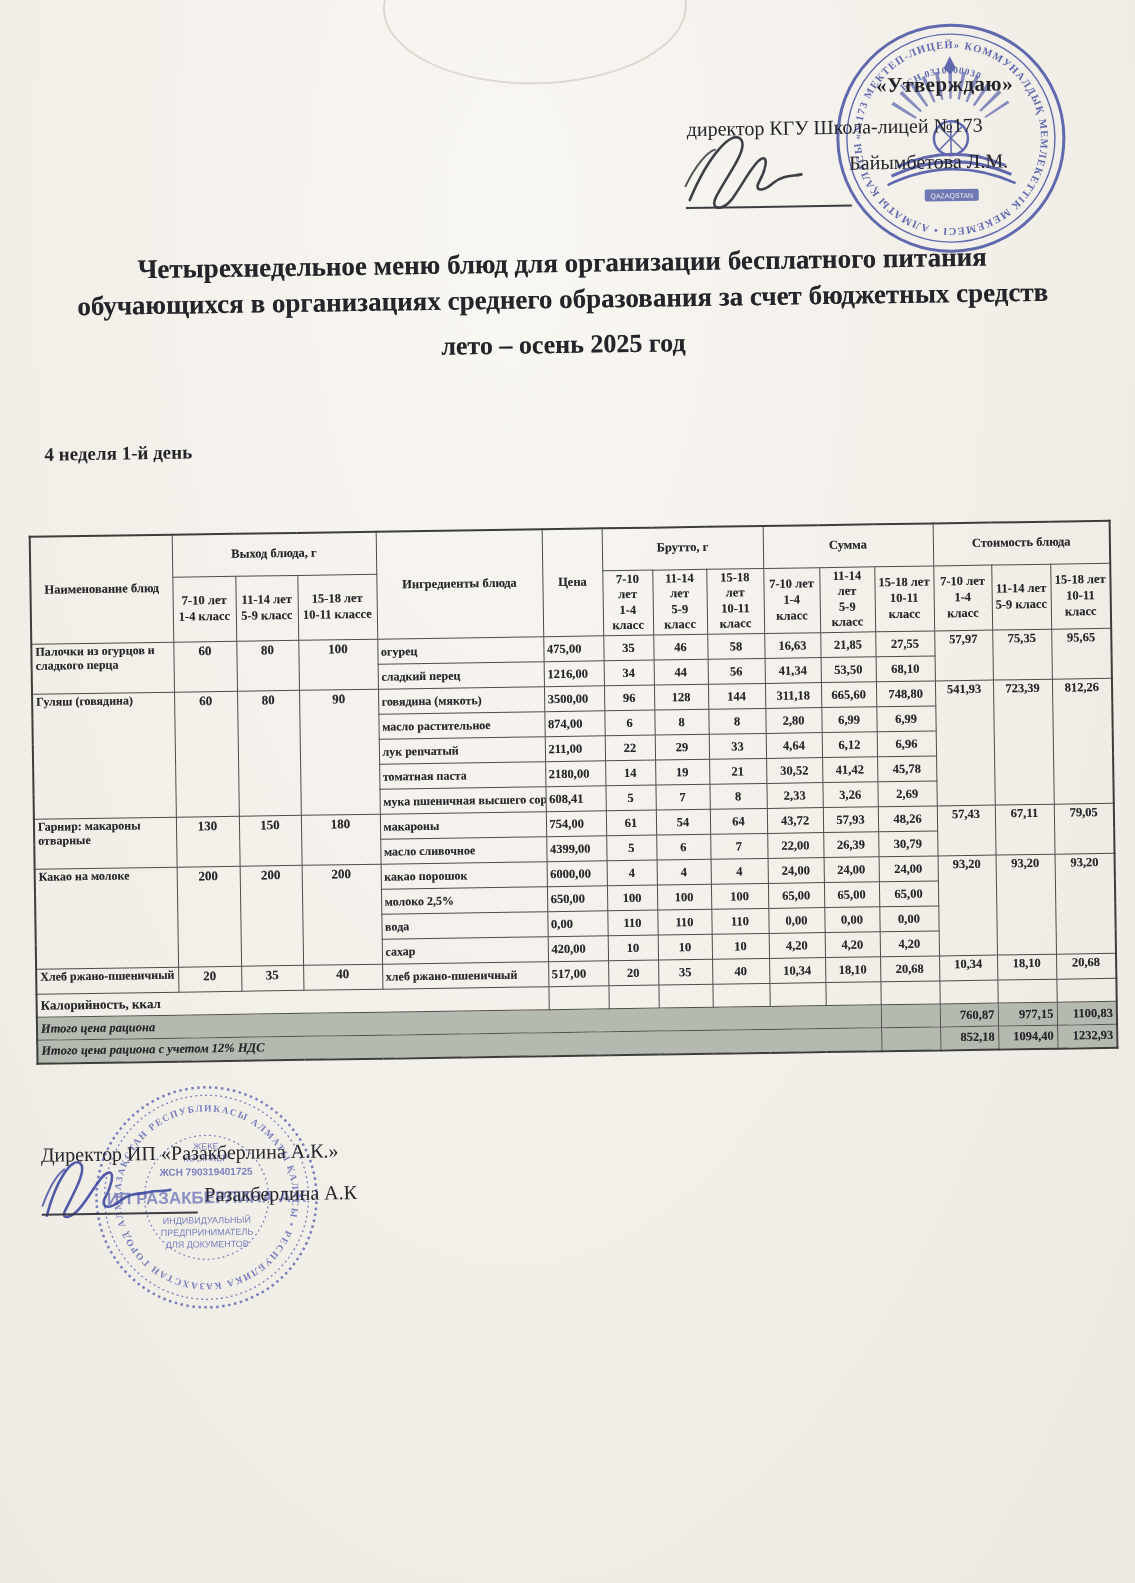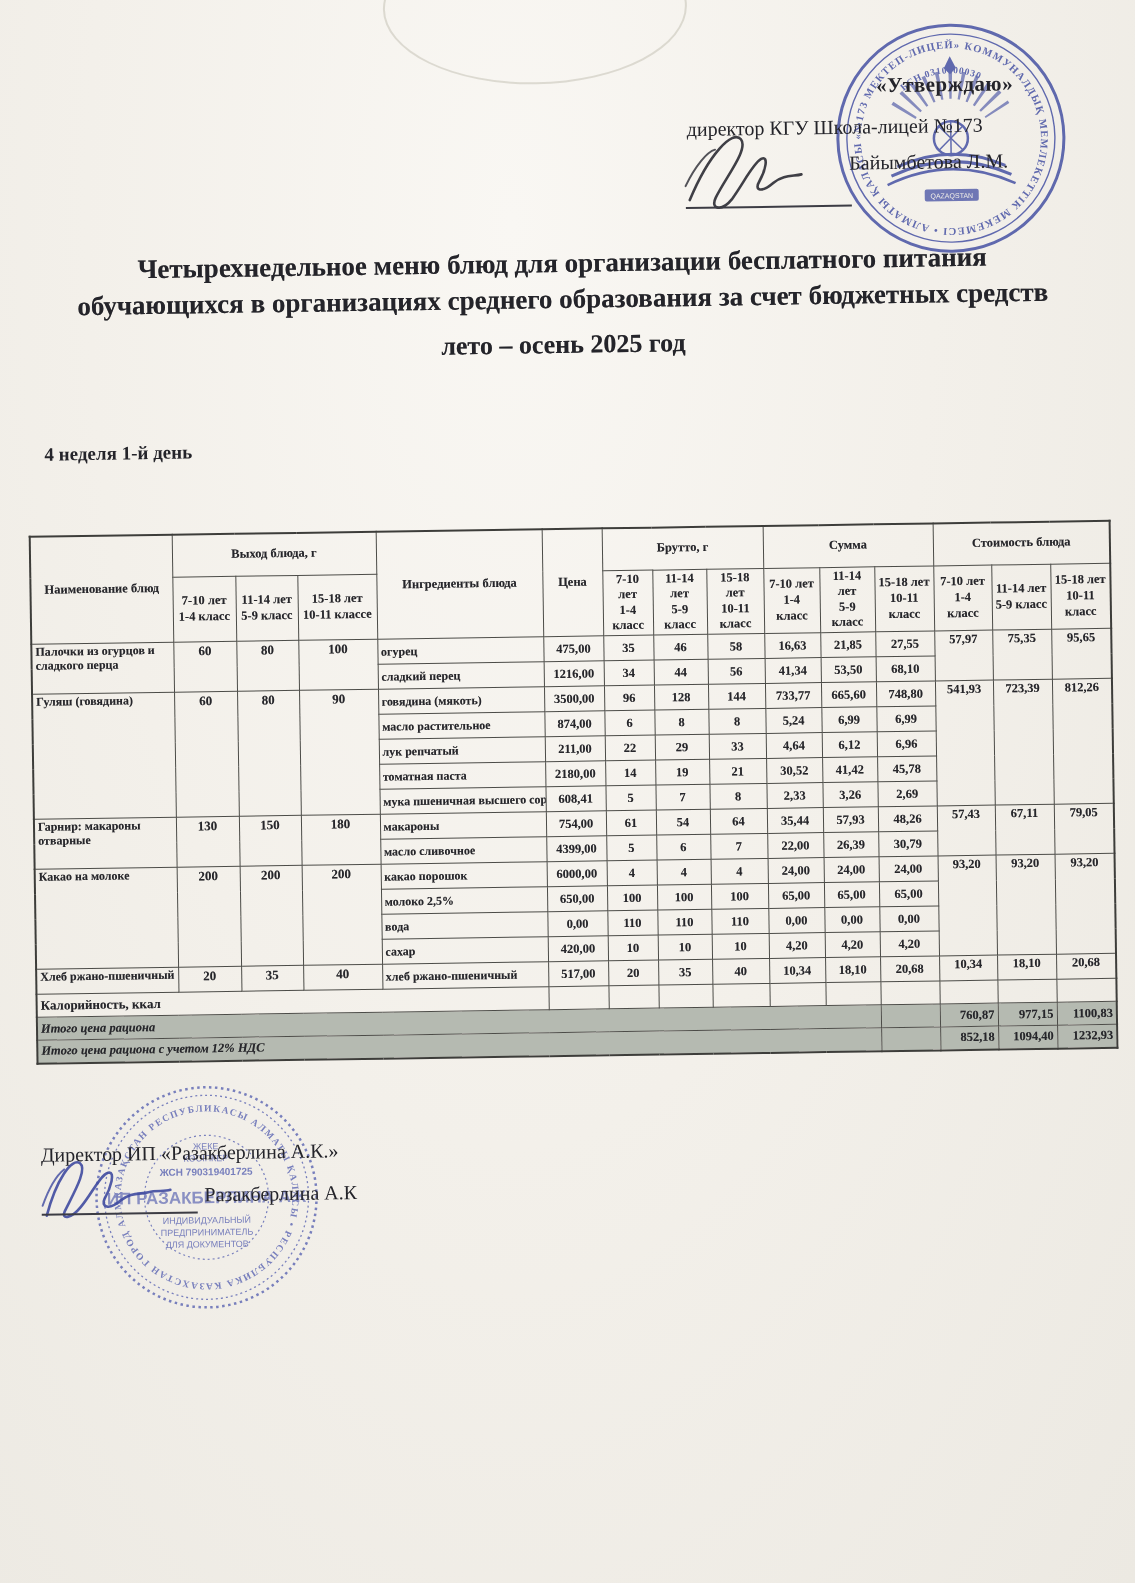--- a/index.html
+++ b/index.html
@@ -49,21 +49,21 @@
   table.menu{border:2px solid #3d3d3a;}
   table.menu th{font-size:12.5px;line-height:1.25;}
   tr.hr1{height:42px;}
   tr.hr2{height:62px;}
   tr.body-row{height:25px;}
   tr.cal-row{height:23px;}
   tr.total-row{height:23px;}
   td.dish{text-align:left;vertical-align:top;line-height:1.15;font-size:12px;}
   td.out{text-align:center;vertical-align:top;padding-top:4px;font-size:13px;}
   td.ing{text-align:left;font-size:12px;white-space:nowrap;}
-  td.price{text-align:center;font-size:12.5px;}
+  td.price{text-align:left;font-size:12.5px;}
   td.num{text-align:center;font-size:12.5px;}
   td.cost{text-align:center;vertical-align:top;padding-top:6px;font-size:12.5px;}
   td.cal-label{text-align:left;font-size:13px;}
   tr.total-row td{background:#b5bab1;}
   td.total-label{font-style:italic;text-align:left;font-size:12.5px;}
   td.total-val{text-align:right;font-size:12.5px;}
   
   .stamp-bottom{position:absolute;left:78px;top:1072px;width:240px;height:240px;opacity:.8;}
   .sigline-bottom{position:absolute;left:33px;top:1136px;font-size:20px;z-index:3;white-space:nowrap;}
   .sig-bottom{position:absolute;left:28px;top:1146px;width:175px;height:75px;z-index:4;}
@@ -195,34 +195,34 @@
           <tr class="body-row">
             <td class="dish" rowspan="5">Гуляш (говядина)</td>
             <td class="out" rowspan="5">60</td>
             <td class="out" rowspan="5">80</td>
             <td class="out" rowspan="5">90</td>
             <td class="ing">говядина (мякоть)</td>
             <td class="price">3500,00</td>
             <td class="num">96</td>
             <td class="num">128</td>
             <td class="num">144</td>
-            <td class="num">733,77</td>
+            <td class="num">311,18</td>
             <td class="num">665,60</td>
             <td class="num">748,80</td>
             <td class="cost" rowspan="5">541,93</td>
             <td class="cost" rowspan="5">723,39</td>
             <td class="cost" rowspan="5">812,26</td>
           </tr>
           <tr class="body-row">
             <td class="ing">масло растительное</td>
             <td class="price">874,00</td>
             <td class="num">6</td>
             <td class="num">8</td>
             <td class="num">8</td>
-            <td class="num">5,24</td>
+            <td class="num">2,80</td>
             <td class="num">6,99</td>
             <td class="num">6,99</td>
           </tr>
           <tr class="body-row">
             <td class="ing">лук репчатый</td>
             <td class="price">211,00</td>
             <td class="num">22</td>
             <td class="num">29</td>
             <td class="num">33</td>
             <td class="num">4,64</td>
@@ -252,21 +252,21 @@
           <tr class="body-row">
             <td class="dish" rowspan="2">Гарнир: макароны отварные</td>
             <td class="out" rowspan="2">130</td>
             <td class="out" rowspan="2">150</td>
             <td class="out" rowspan="2">180</td>
             <td class="ing">макароны</td>
             <td class="price">754,00</td>
             <td class="num">61</td>
             <td class="num">54</td>
             <td class="num">64</td>
-            <td class="num">35,44</td>
+            <td class="num">43,72</td>
             <td class="num">57,93</td>
             <td class="num">48,26</td>
             <td class="cost" rowspan="2">57,43</td>
             <td class="cost" rowspan="2">67,11</td>
             <td class="cost" rowspan="2">79,05</td>
           </tr>
           <tr class="body-row">
             <td class="ing">масло сливочное</td>
             <td class="price">4399,00</td>
             <td class="num">5</td>

